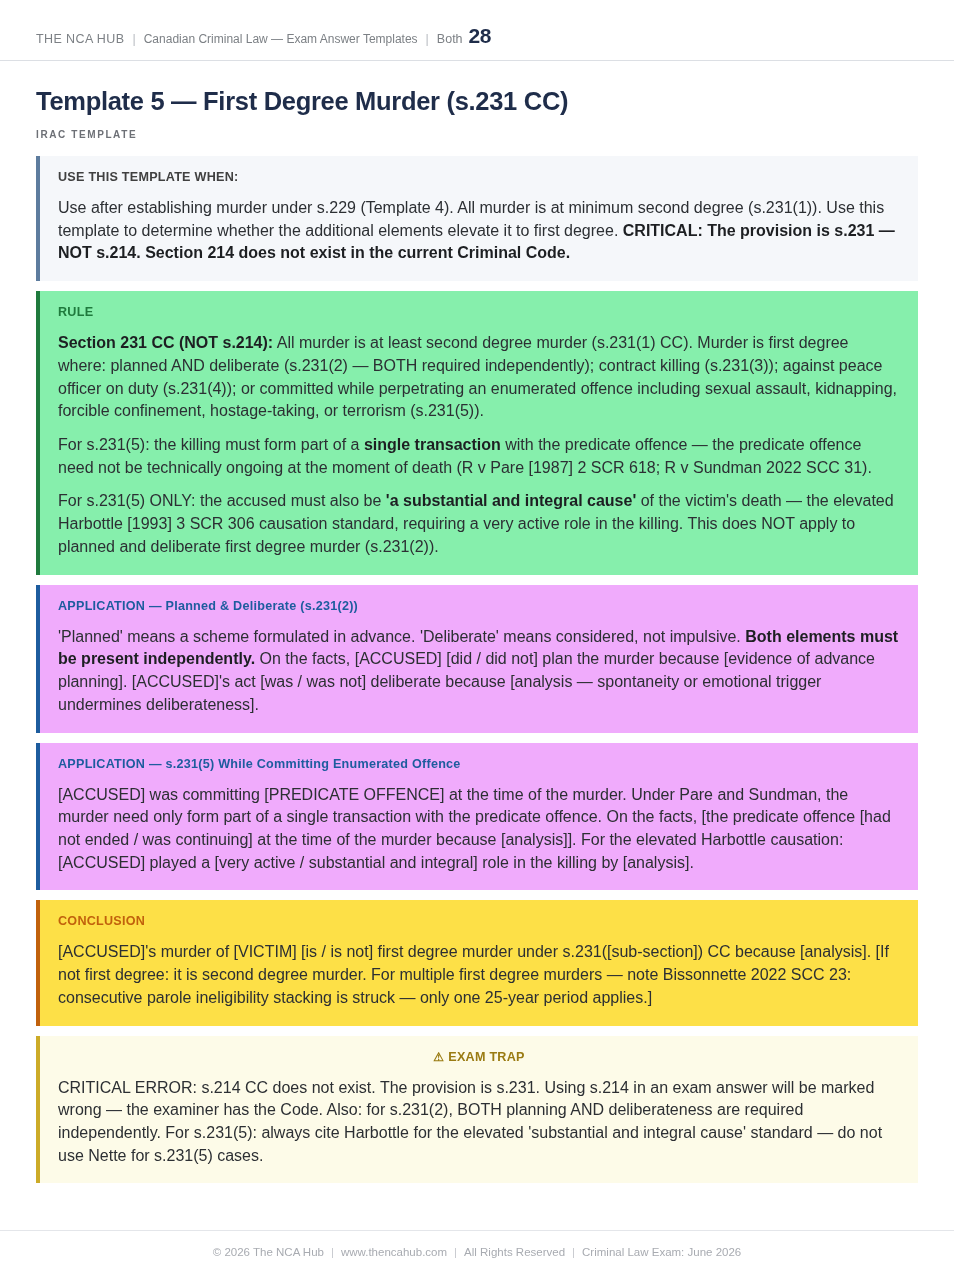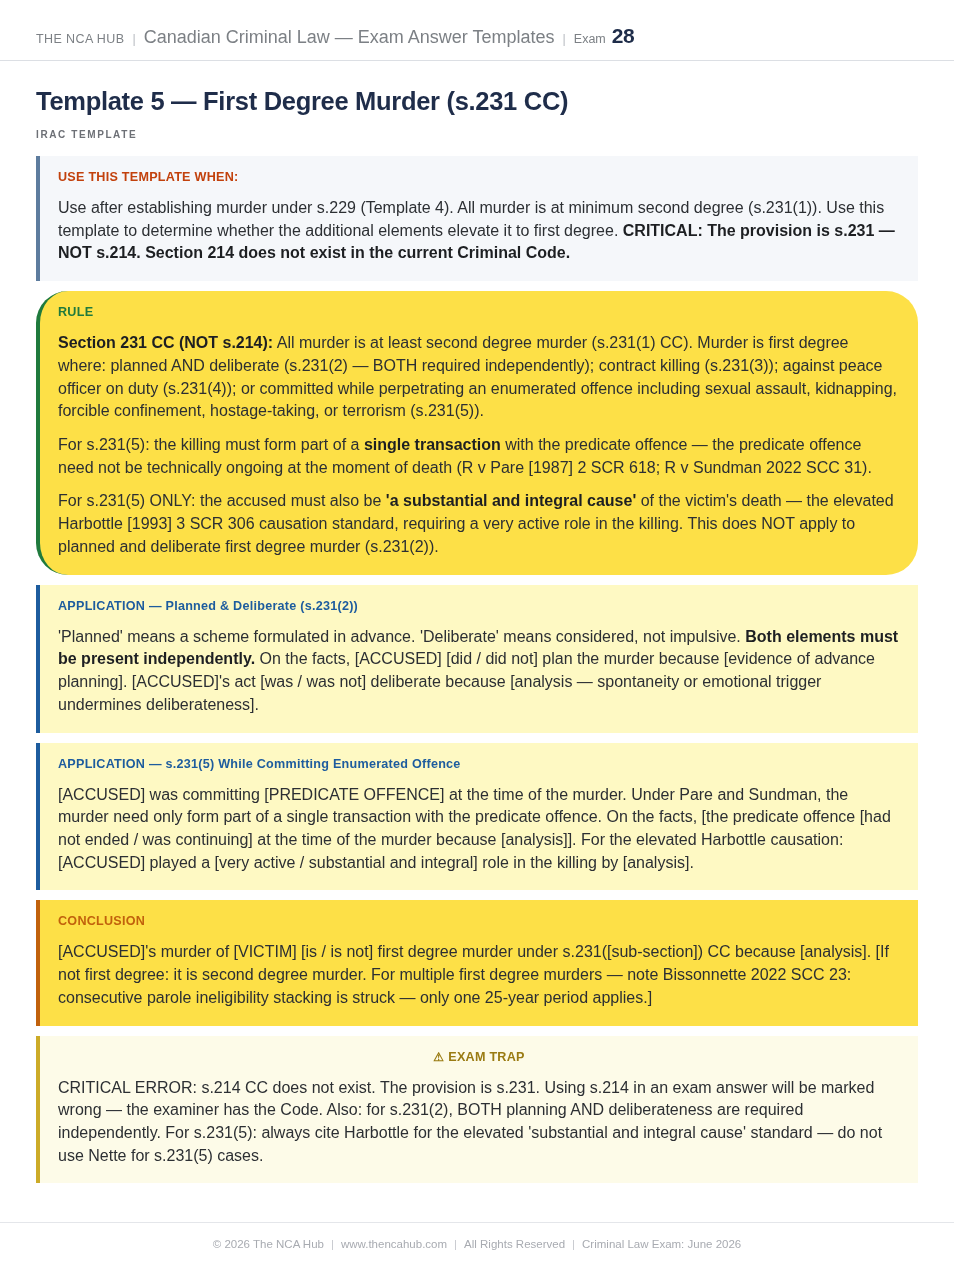--- a/index.html
+++ b/index.html
@@ -30,21 +30,21 @@
     font-size: 12.5px;
     letter-spacing: 0.4px;
     color: #7c8085;
   }
   .hdr-sep {
     font-size: 12.5px;
     color: #b8bcc2;
     padding: 0 8px;
   }
   .hdr-subject {
-    font-size: 18px;
+    font-size: 12px;
     color: #7c8085;
   }
   .hdr-pagelabel {
     font-size: 12.5px;
     color: #7c8085;
   }
   .hdr-pagenum {
     font-size: 21px;
     font-weight: bold;
     color: #1f2d4a;
@@ -93,33 +93,32 @@
     color: #2c2f33;
   }
   .box p:last-child { margin-bottom: 0; }
   .box b, .box strong { font-weight: bold; color: #1d1f22; }
 
   
   .box--usewhen {
     background: #f5f7fa;
     border-left-color: #5d7c9e;
   }
-  .box--usewhen .box-heading { color: #c2410c; }
+  .box--usewhen .box-heading { color: #404040; }
 
   
   .box--rule {
-    background: #fde047;
+    background: #86efac;
     border-left-color: #1f7a3d;
-    border-radius: 32px;
   }
   .box--rule .box-heading { color: #1f7a3d; }
 
   
   .box--application {
-    background: #fef9c3;
+    background: #f0abfc;
     border-left-color: #1d5c9e;
   }
   .box--application .box-heading { color: #1d5c9e; }
 
   
   .box--conclusion {
     background: #fde047;
     border-left-color: #c1610c;
   }
   .box--conclusion .box-heading { color: #c1610c; }
@@ -134,40 +133,40 @@
     font-size: 12px;
     margin-right: 4px;
     color: #9a7b12;
   }
 
   
   .page-footer {
     position: absolute;
     left: 0;
     right: 0;
-    bottom: 12px;
+    bottom: 4px;
     height: 42px;
     border-top: 1px solid #e4e6ea;
     display: flex;
     align-items: center;
     justify-content: center;
     font-size: 11.5px;
     color: #a8abb1;
   }
   .footer-sep { padding: 0 7px; color: #c6c9ce; }
 </style>
 </head>
 <body>
 
 <div class="page-header">
   <span class="hdr-brand">THE NCA HUB</span>
   <span class="hdr-sep">|</span>
   <span class="hdr-subject">Canadian Criminal Law — Exam Answer Templates</span>
   <span class="hdr-sep">|</span>
-  <span class="hdr-pagelabel">Exam</span>
+  <span class="hdr-pagelabel">Both</span>
   <span class="hdr-pagenum">28</span>
 </div>
 
 <div class="title-block">
   <h1 class="doc-title">Template 5 — First Degree Murder (s.231 CC)</h1>
   <div class="doc-kicker">IRAC TEMPLATE</div>
 </div>
 
 <div class="content-wrap">
 

